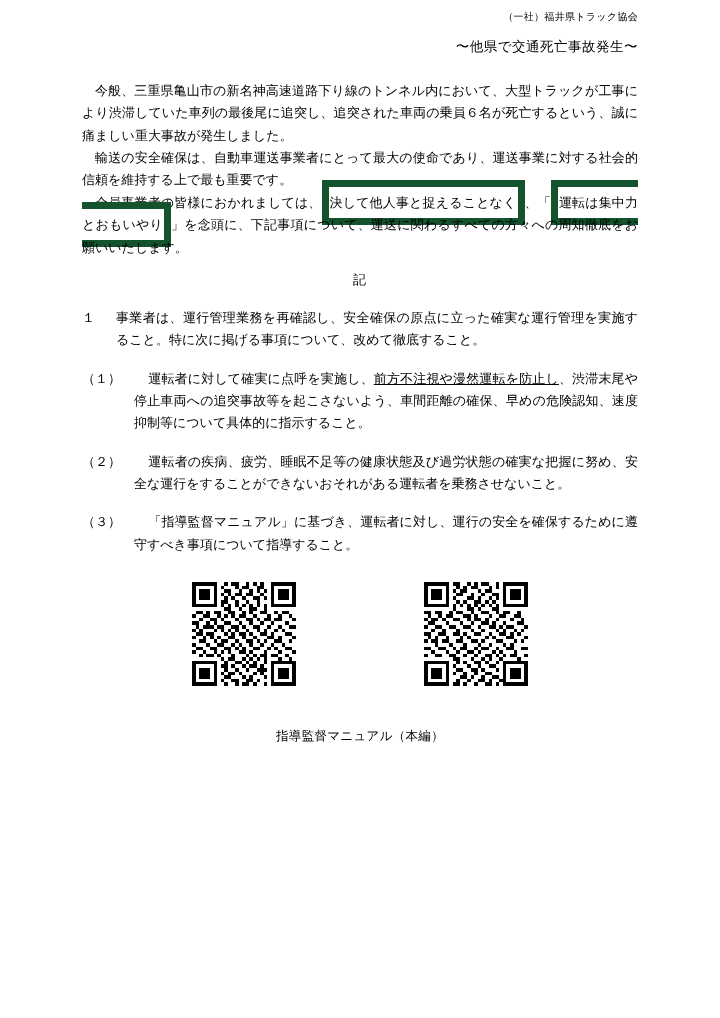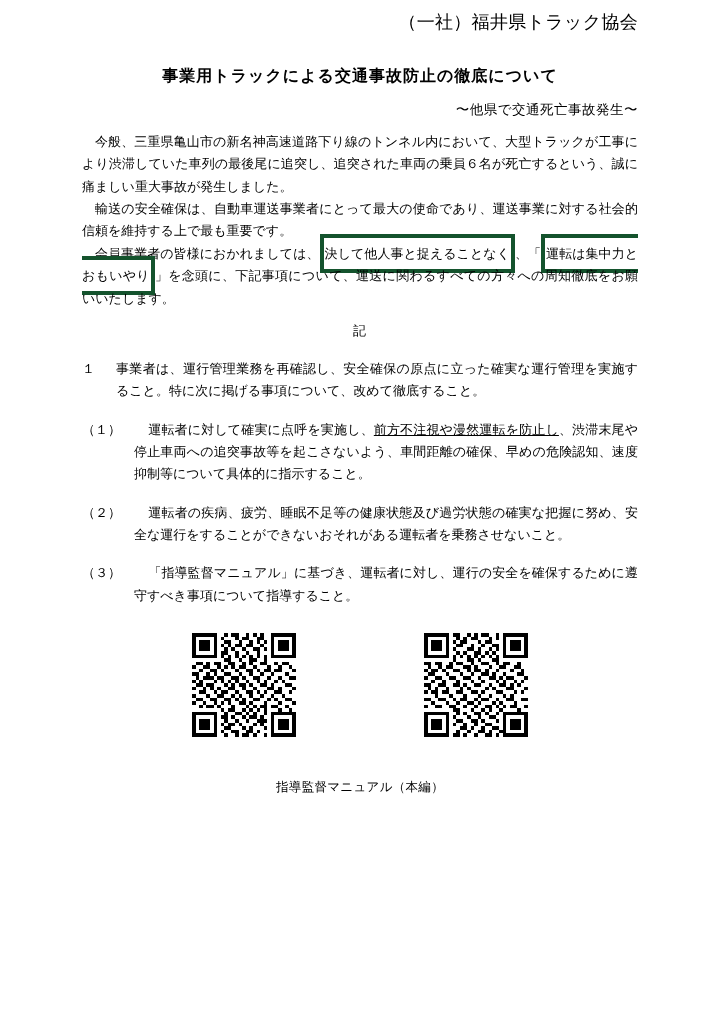--- a/index.html
+++ b/index.html
@@ -29,51 +29,51 @@
     letter-spacing: 0.5px;
   }
   .addressee {
     margin-top: 27px;
     font-size: 13px;
     letter-spacing: 4px;
   }
   .sender {
     margin-top: 10px;
     text-align: right;
-    font-size: 18px;
+    font-size: 10px;
     letter-spacing: 0.3px;
   }
   .doc-title {
     margin-top: 32px;
     text-align: center;
     font-size: 16px;
     font-weight: bold;
     letter-spacing: 1px;
   }
   .doc-subtitle {
     margin-top: 14px;
     text-align: right;
     font-size: 13.5px;
     letter-spacing: 0.5px;
   }
   .body-block {
-    margin-top: 12px;
+    margin-top: 24px;
     font-size: 13px;
     line-height: 1.72;
     text-align: justify;
   }
   .para {
     text-indent: 1em;
     margin: 0;
   }
   .para + .para {
     margin-top: 0;
   }
   .boxed {
-    border: 4px solid #14532d;
+    border: 7px solid #14532d;
     padding: 8px 1px;
   }
   .ki {
     margin-top: 12px;
     text-align: center;
     font-size: 13px;
     letter-spacing: 1px;
   }
   .item-list {
     margin-top: 18px;
@@ -133,21 +133,20 @@
 </style>
 </head>
 <body>
 
 <div class="page">
 
 
 
   <div class="sender">（一社）福井県トラック協会</div>
 
-  <div class="doc-title">事業用トラックによる交通事故防止の徹底について</div>
 
   <div class="doc-subtitle">〜他県で交通死亡事故発生〜</div>
 
   <div class="body-block">
     <p class="para">今般、三重県亀山市の新名神高速道路下り線のトンネル内において、大型トラックが工事により渋滞していた車列の最後尾に追突し、追突された車両の乗員６名が死亡するという、誠に痛ましい重大事故が発生しました。</p>
     <p class="para">輸送の安全確保は、自動車運送事業者にとって最大の使命であり、運送事業に対する社会的信頼を維持する上で最も重要です。</p>
     <p class="para"><span>会員事業者の皆様におかれましては、</span><span class="boxed">決して他人事と捉えることなく</span><span>、「</span><span class="boxed">運転は集中力とおもいやり</span><span>」を念頭に、下記事項について、運送に関わるすべての方々への周知徹底をお願いいたします。</span></p>
   </div>
 
   <div class="ki">記</div>

